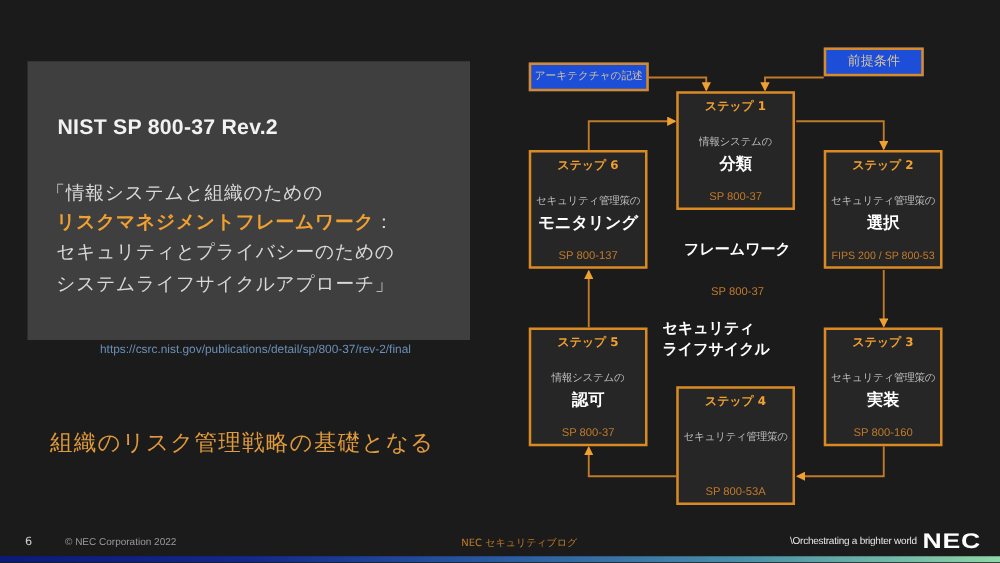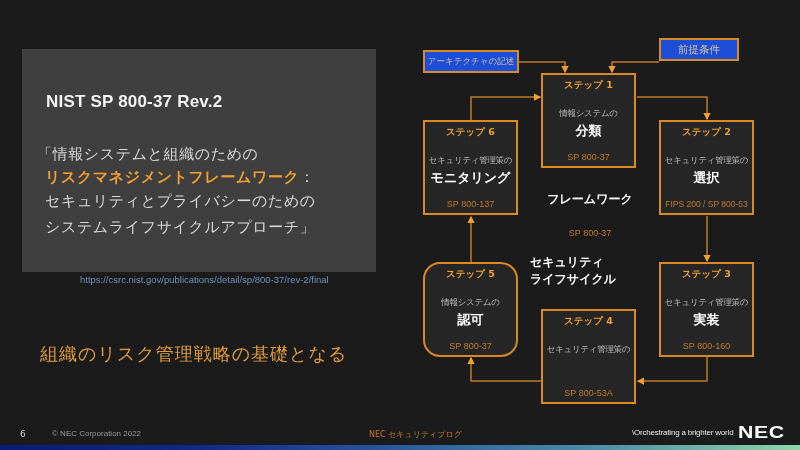--- a/index.html
+++ b/index.html
@@ -91,21 +91,21 @@
   <div class="step-label">ステップ 3</div>
   <div class="step-sub">セキュリティ管理策の</div>
   <div class="step-main">実装</div>
   <div class="step-ref">SP 800-160</div>
 </div>
 <div class="box" style="left:541px;top:309px;">
   <div class="step-label">ステップ 4</div>
   <div class="step-sub">セキュリティ管理策の</div>
   <div class="step-ref">SP 800-53A</div>
 </div>
-<div class="box" style="left:423px;top:262px;border-radius:17px;">
+<div class="box" style="left:423px;top:262px;">
   <div class="step-label">ステップ 5</div>
   <div class="step-sub">情報システムの</div>
   <div class="step-main">認可</div>
   <div class="step-ref">SP 800-37</div>
 </div>
 <div class="box" style="left:423px;top:120px;">
   <div class="step-label">ステップ 6</div>
   <div class="step-sub">セキュリティ管理策の</div>
   <div class="step-main">モニタリング</div>
   <div class="step-ref">SP 800-137</div>

